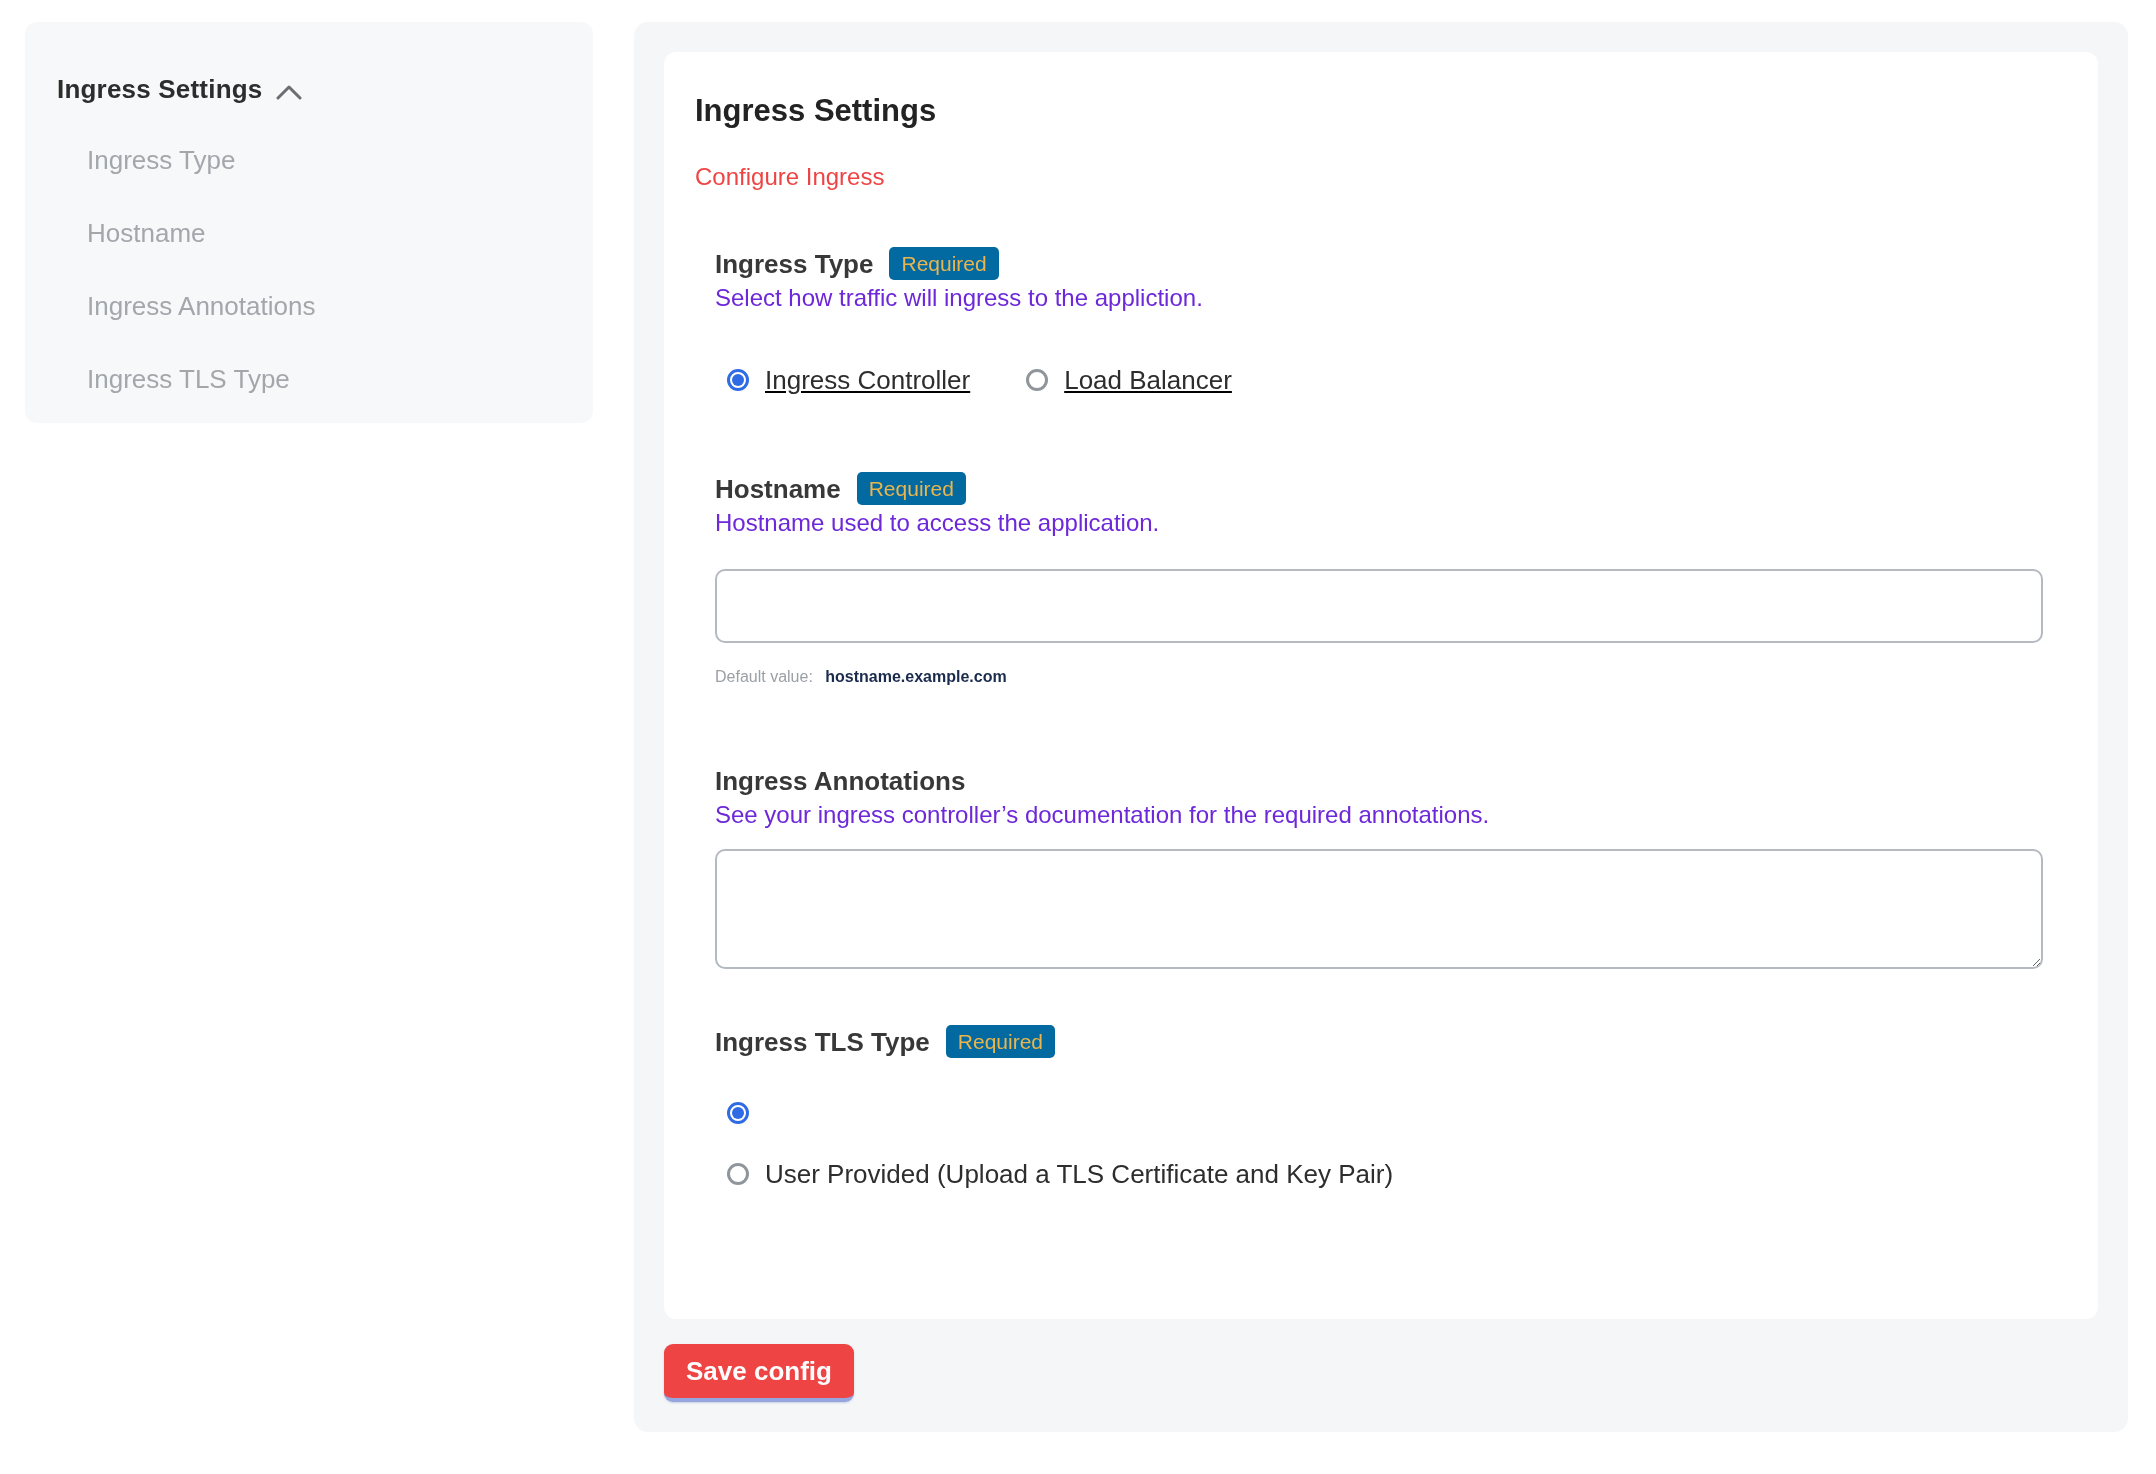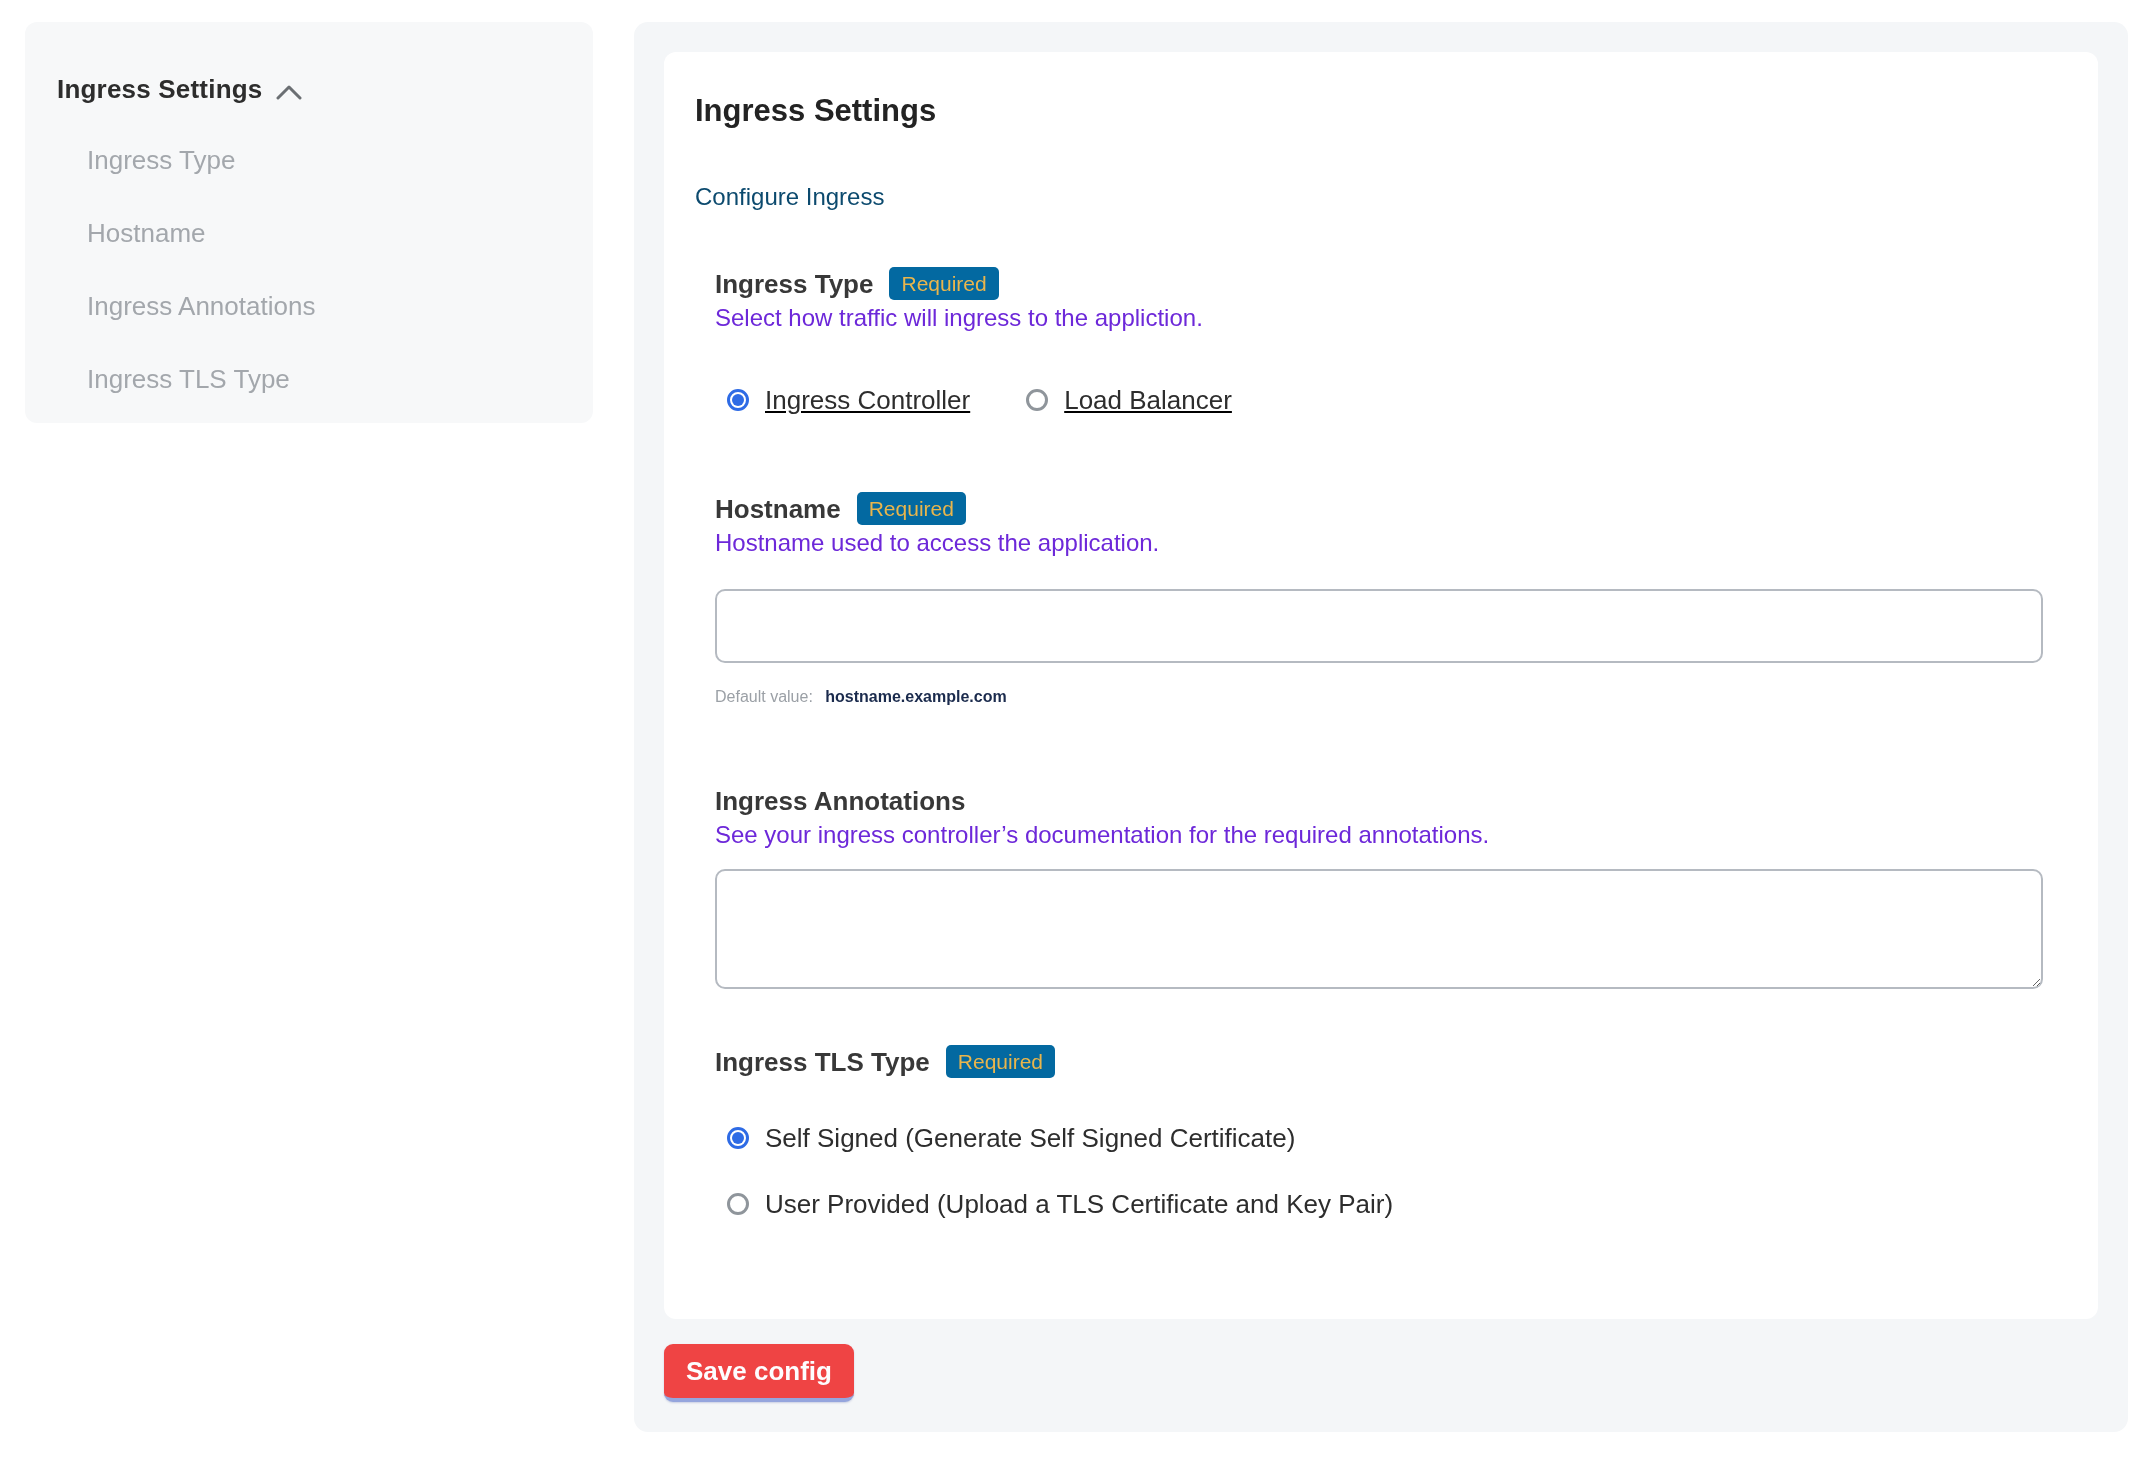--- a/index.html
+++ b/index.html
@@ -21,21 +21,21 @@
   
   .main-container {
     position:absolute; left:634px; top:22px; width:1494px; height:1410px;
     background:#f4f6f8; border-radius:14px; padding:30px;
   }
   .card {
     width:1434px; height:1267px; background:#ffffff; border-radius:12px;
     padding:40px 52px 0 31px;
   }
   .card-title { font-size:31px; font-weight:700; color:#232323; line-height:1.2; }
-  .card-subtitle { margin-top:54px; font-size:24px; color:#0c4a6e; line-height:28px; }
+  .card-subtitle { margin-top:34px; font-size:24px; color:#ef4444; line-height:28px; }
 
   .section { margin-left:20px; }
   .section-head { display:flex; align-items:center; gap:16px; }
   .section-label { font-size:26px; font-weight:600; color:#383838; line-height:32px; }
   .badge {
     background:#0369a1; color:#e9b54c; font-size:21px; font-weight:500;
     padding:5px 12px; border-radius:5px; line-height:1.1;
   }
   .section-desc { margin-top:4px; font-size:24px; color:#6d28d9; line-height:28px; }
 
@@ -153,21 +153,20 @@
     </div>
 
     <div class="section mt-tls">
       <div class="section-head">
         <span class="section-label">Ingress TLS Type</span>
         <span class="badge">Required</span>
       </div>
       <div class="tls-options">
         <label class="radio-option mt-tls-r1">
           <span class="radio selected"></span>
-          <span class="radio-label">Self Signed (Generate Self Signed Certificate)</span>
         </label>
         <label class="radio-option mt-tls-r2">
           <span class="radio"></span>
           <span class="radio-label">User Provided (Upload a TLS Certificate and Key Pair)</span>
         </label>
       </div>
     </div>
 
   </section>
 

